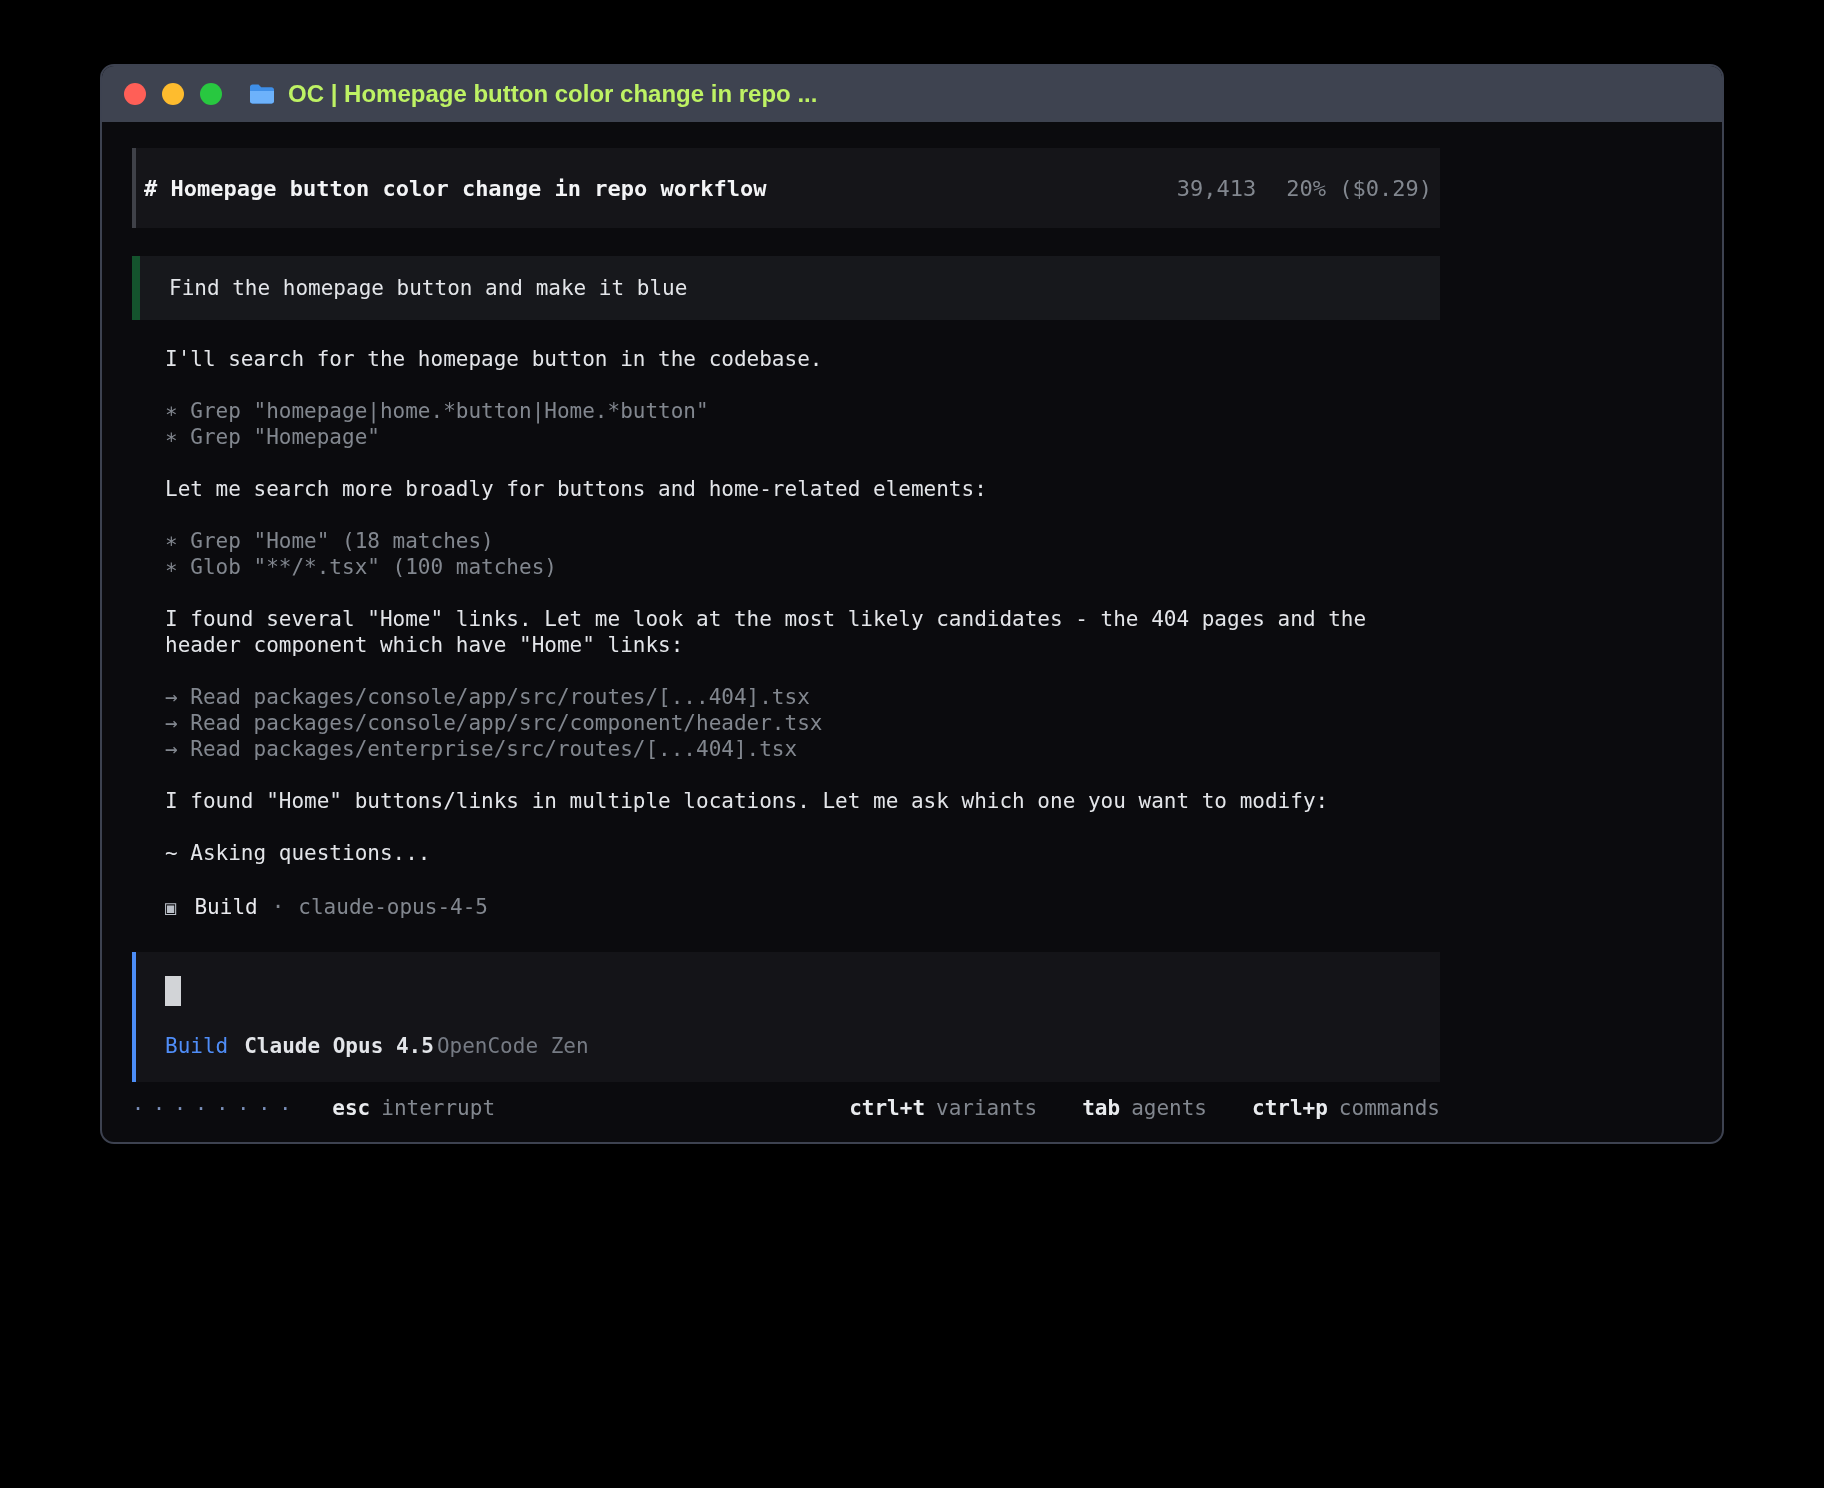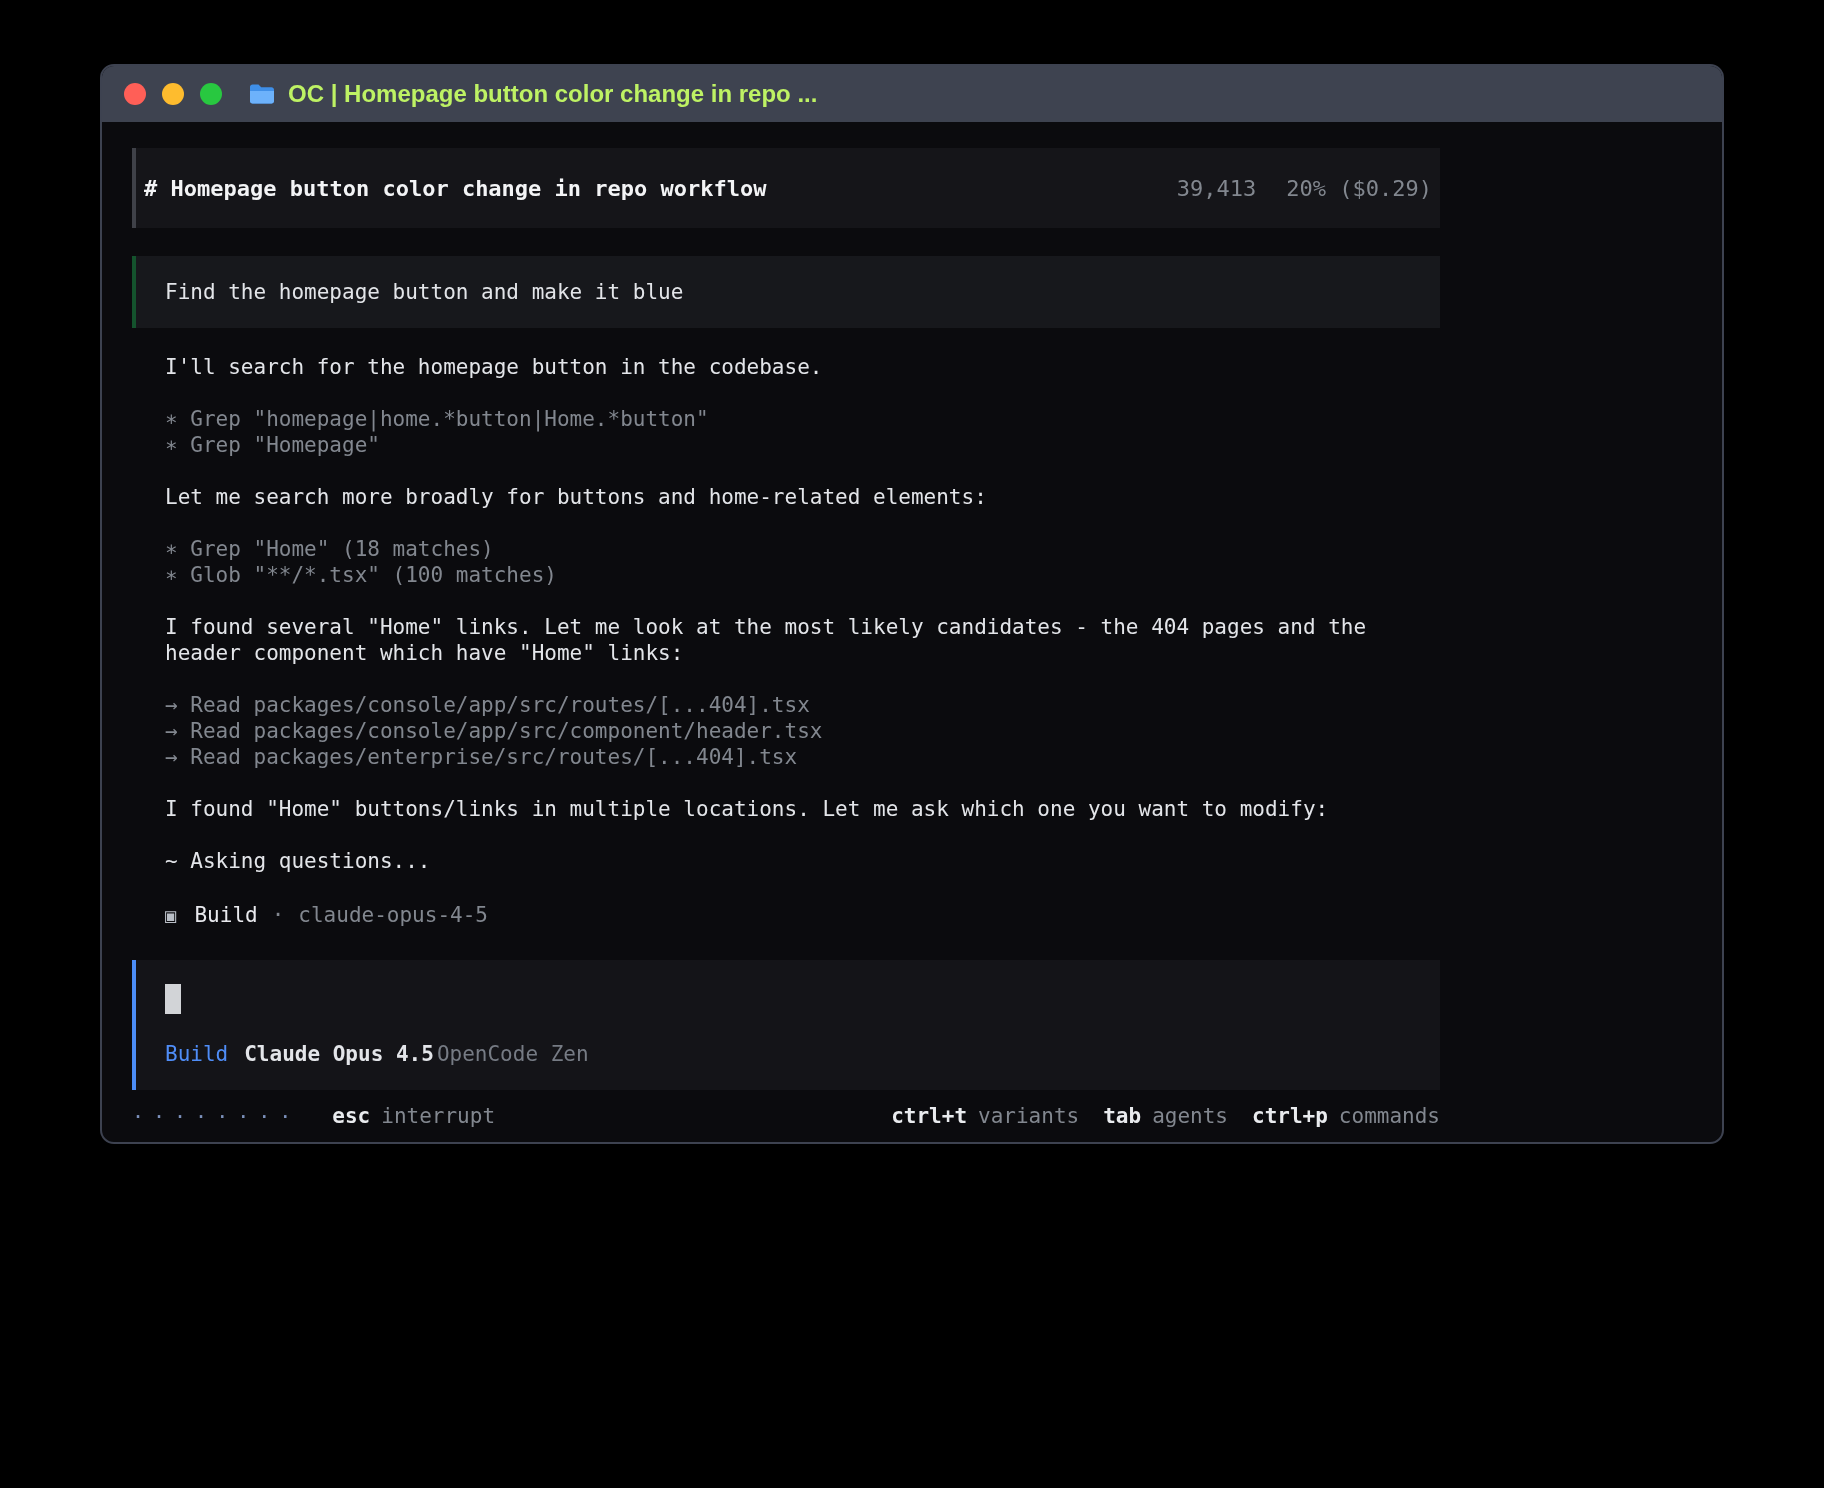--- a/index.html
+++ b/index.html
@@ -27,22 +27,22 @@
   .content { padding:26px 0 0 30px; }
 
   .session-header {
     width:1308px; height:80px; background:#151519; border-left:4px solid #3f4148;
     display:flex; align-items:center; justify-content:space-between; padding:0 8px;
   }
   .sh-title { font-weight:bold; font-size:22px; color:#f3f4f6; }
   .sh-stats { display:flex; gap:30px; font-size:22px; color:#82878f; }
 
   .user-msg {
-    width:1308px; height:72px; margin-top:28px; background:#17181c;
-    border-left:4px solid #14532d; display:flex; align-items:center; padding:0 29px;
+    width:1308px; height:64px; margin-top:28px; background:#17181c;
+    border-left:8px solid #14532d; display:flex; align-items:center; padding:0 29px;
     font-size:21px; color:#e3e5e9;
   }
 
   .msg { width:1270px; margin:26px 0 26px 33px; font-size:21px; line-height:26px; color:#e3e5e9; }
   .tools { margin:26px 0 26px 33px; }
   .tool { font-size:21px; line-height:26px; color:#82878f; white-space:pre; }
 
   .status-line { margin:26px 0 26px 33px; display:flex; align-items:center; font-size:21px; height:30px; }
   .status-icon { color:#b9bec6; font-size:19px; }
   .status-agent { color:#e9eaee; margin-left:18px; }
@@ -61,21 +61,21 @@
 
   .footer {
     width:1308px; margin-top:14px; display:flex; justify-content:space-between;
     align-items:center; font-size:21px;
   }
   .f-left { display:flex; align-items:center; gap:32px; }
   .spinner { color:#7b90ba; letter-spacing:9px; font-size:20px; }
   .hint { display:flex; align-items:baseline; gap:11px; white-space:nowrap; }
   .hint .key { color:#e9ebee; font-weight:bold; }
   .hint .label { color:#82878f; }
-  .f-right { display:flex; gap:24px; }
+  .f-right { display:flex; gap:45px; }
 </style>
 </head>
 <body>
 
 <div class="window">
 
   <div class="titlebar">
     <div class="traffic">
       <span class="light red"></span>
       <span class="light yellow"></span>

